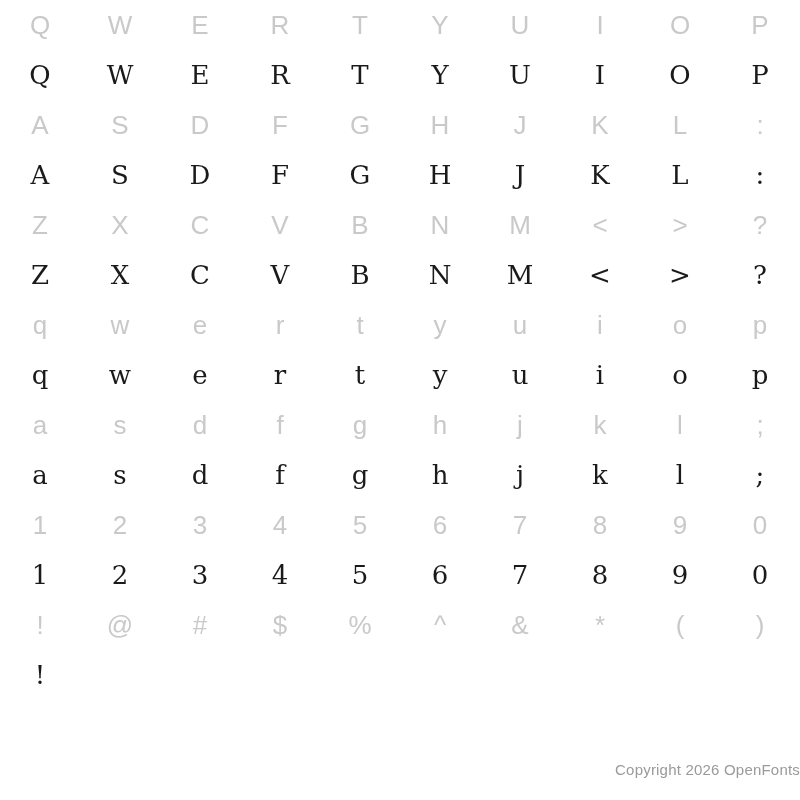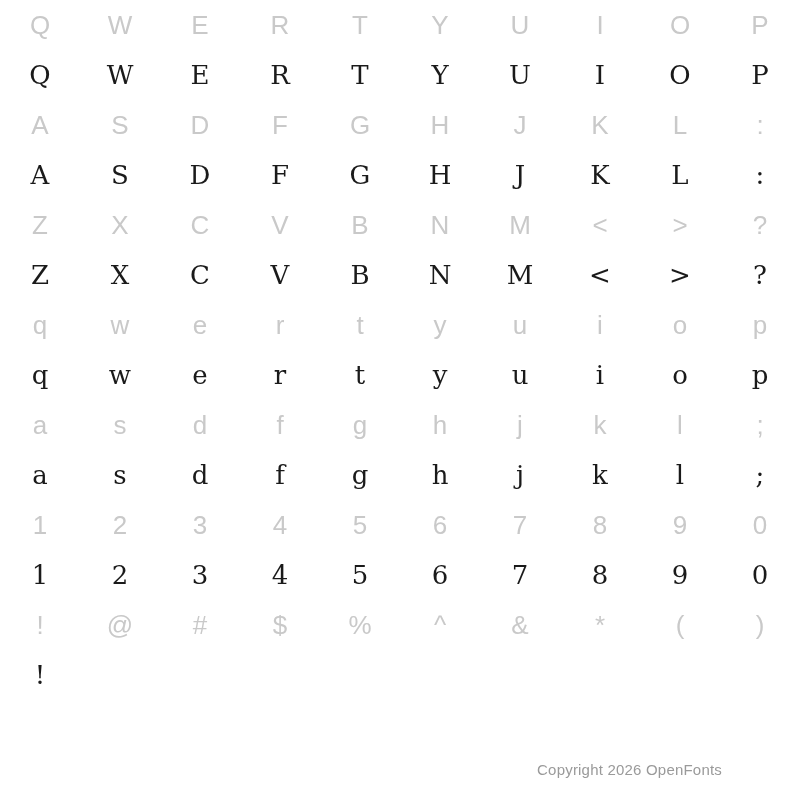--- a/index.html
+++ b/index.html
@@ -46,21 +46,20 @@
     font-family: "DejaVu Serif", "Liberation Serif", serif;
     font-size: 26px;
     font-weight: 400;
   }
   .footer {
     position: absolute;
     left: 0;
     right: 0;
     bottom: 22px;
     text-align: right;
-    padding-right: 78px;
     color: #9a9a9a;
     font-size: 15px;
     font-family: "Liberation Sans", sans-serif;
     letter-spacing: 0.2px;
   }
 </style>
 </head>
 <body>
 
 <div id="sheet">

